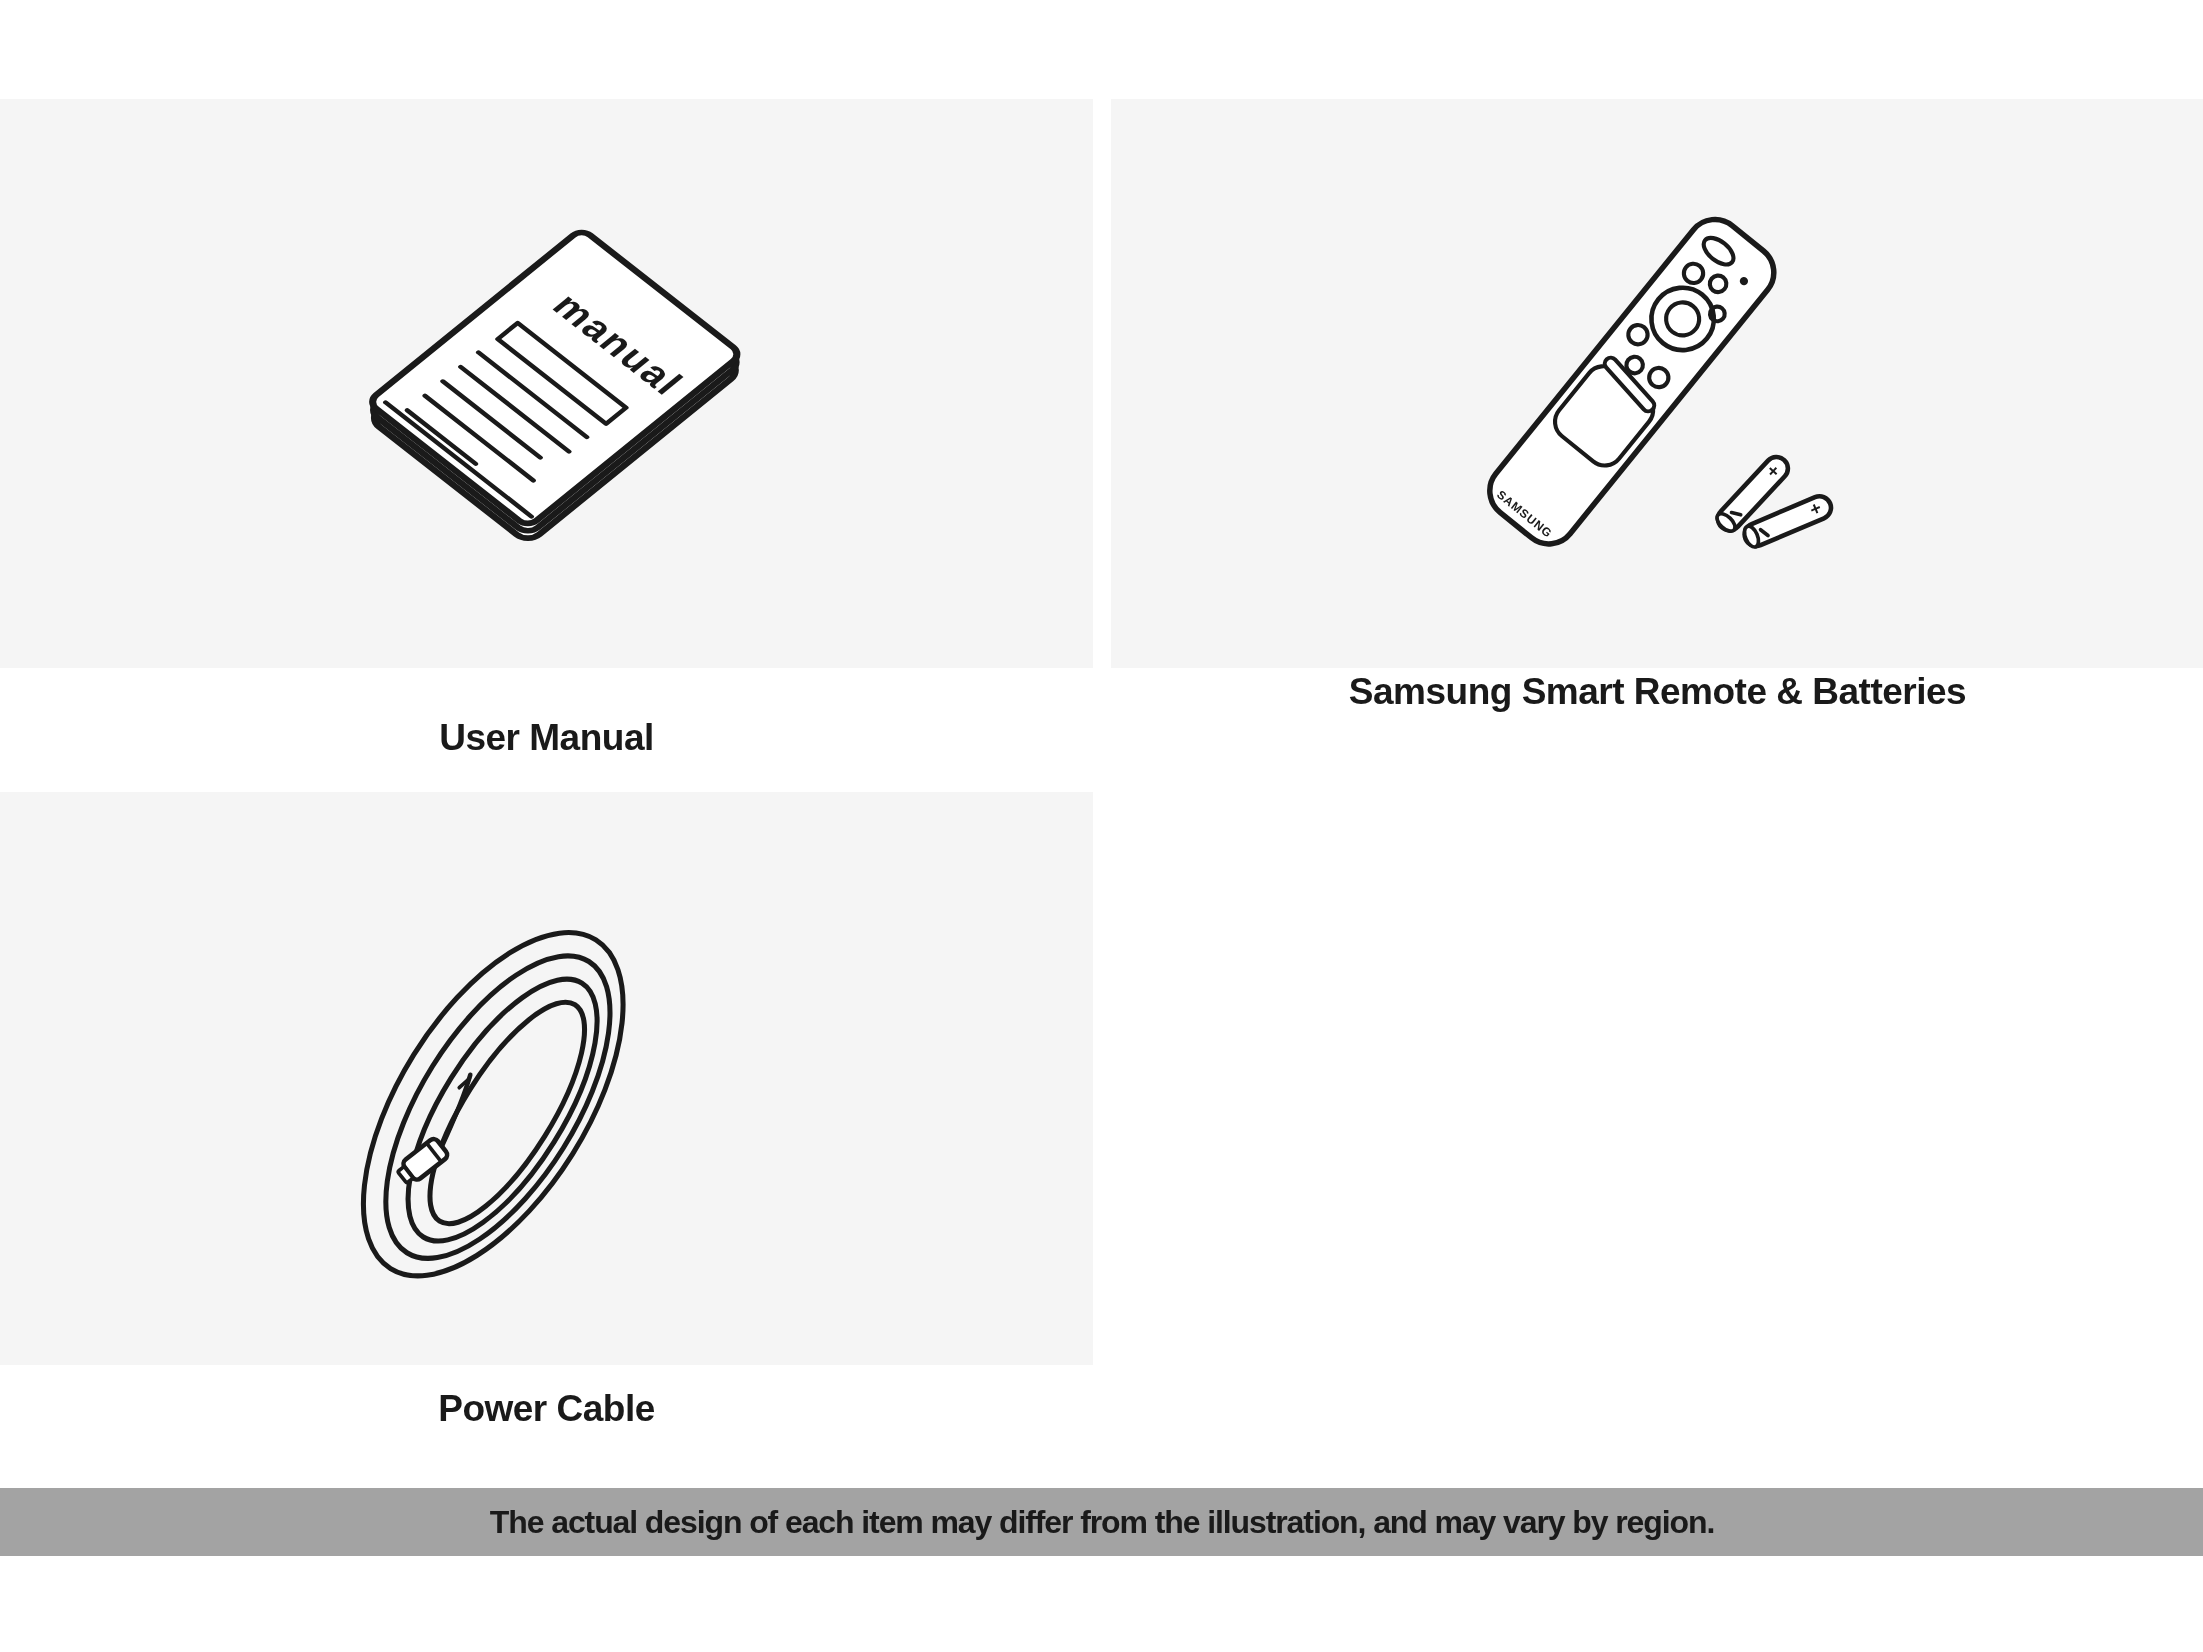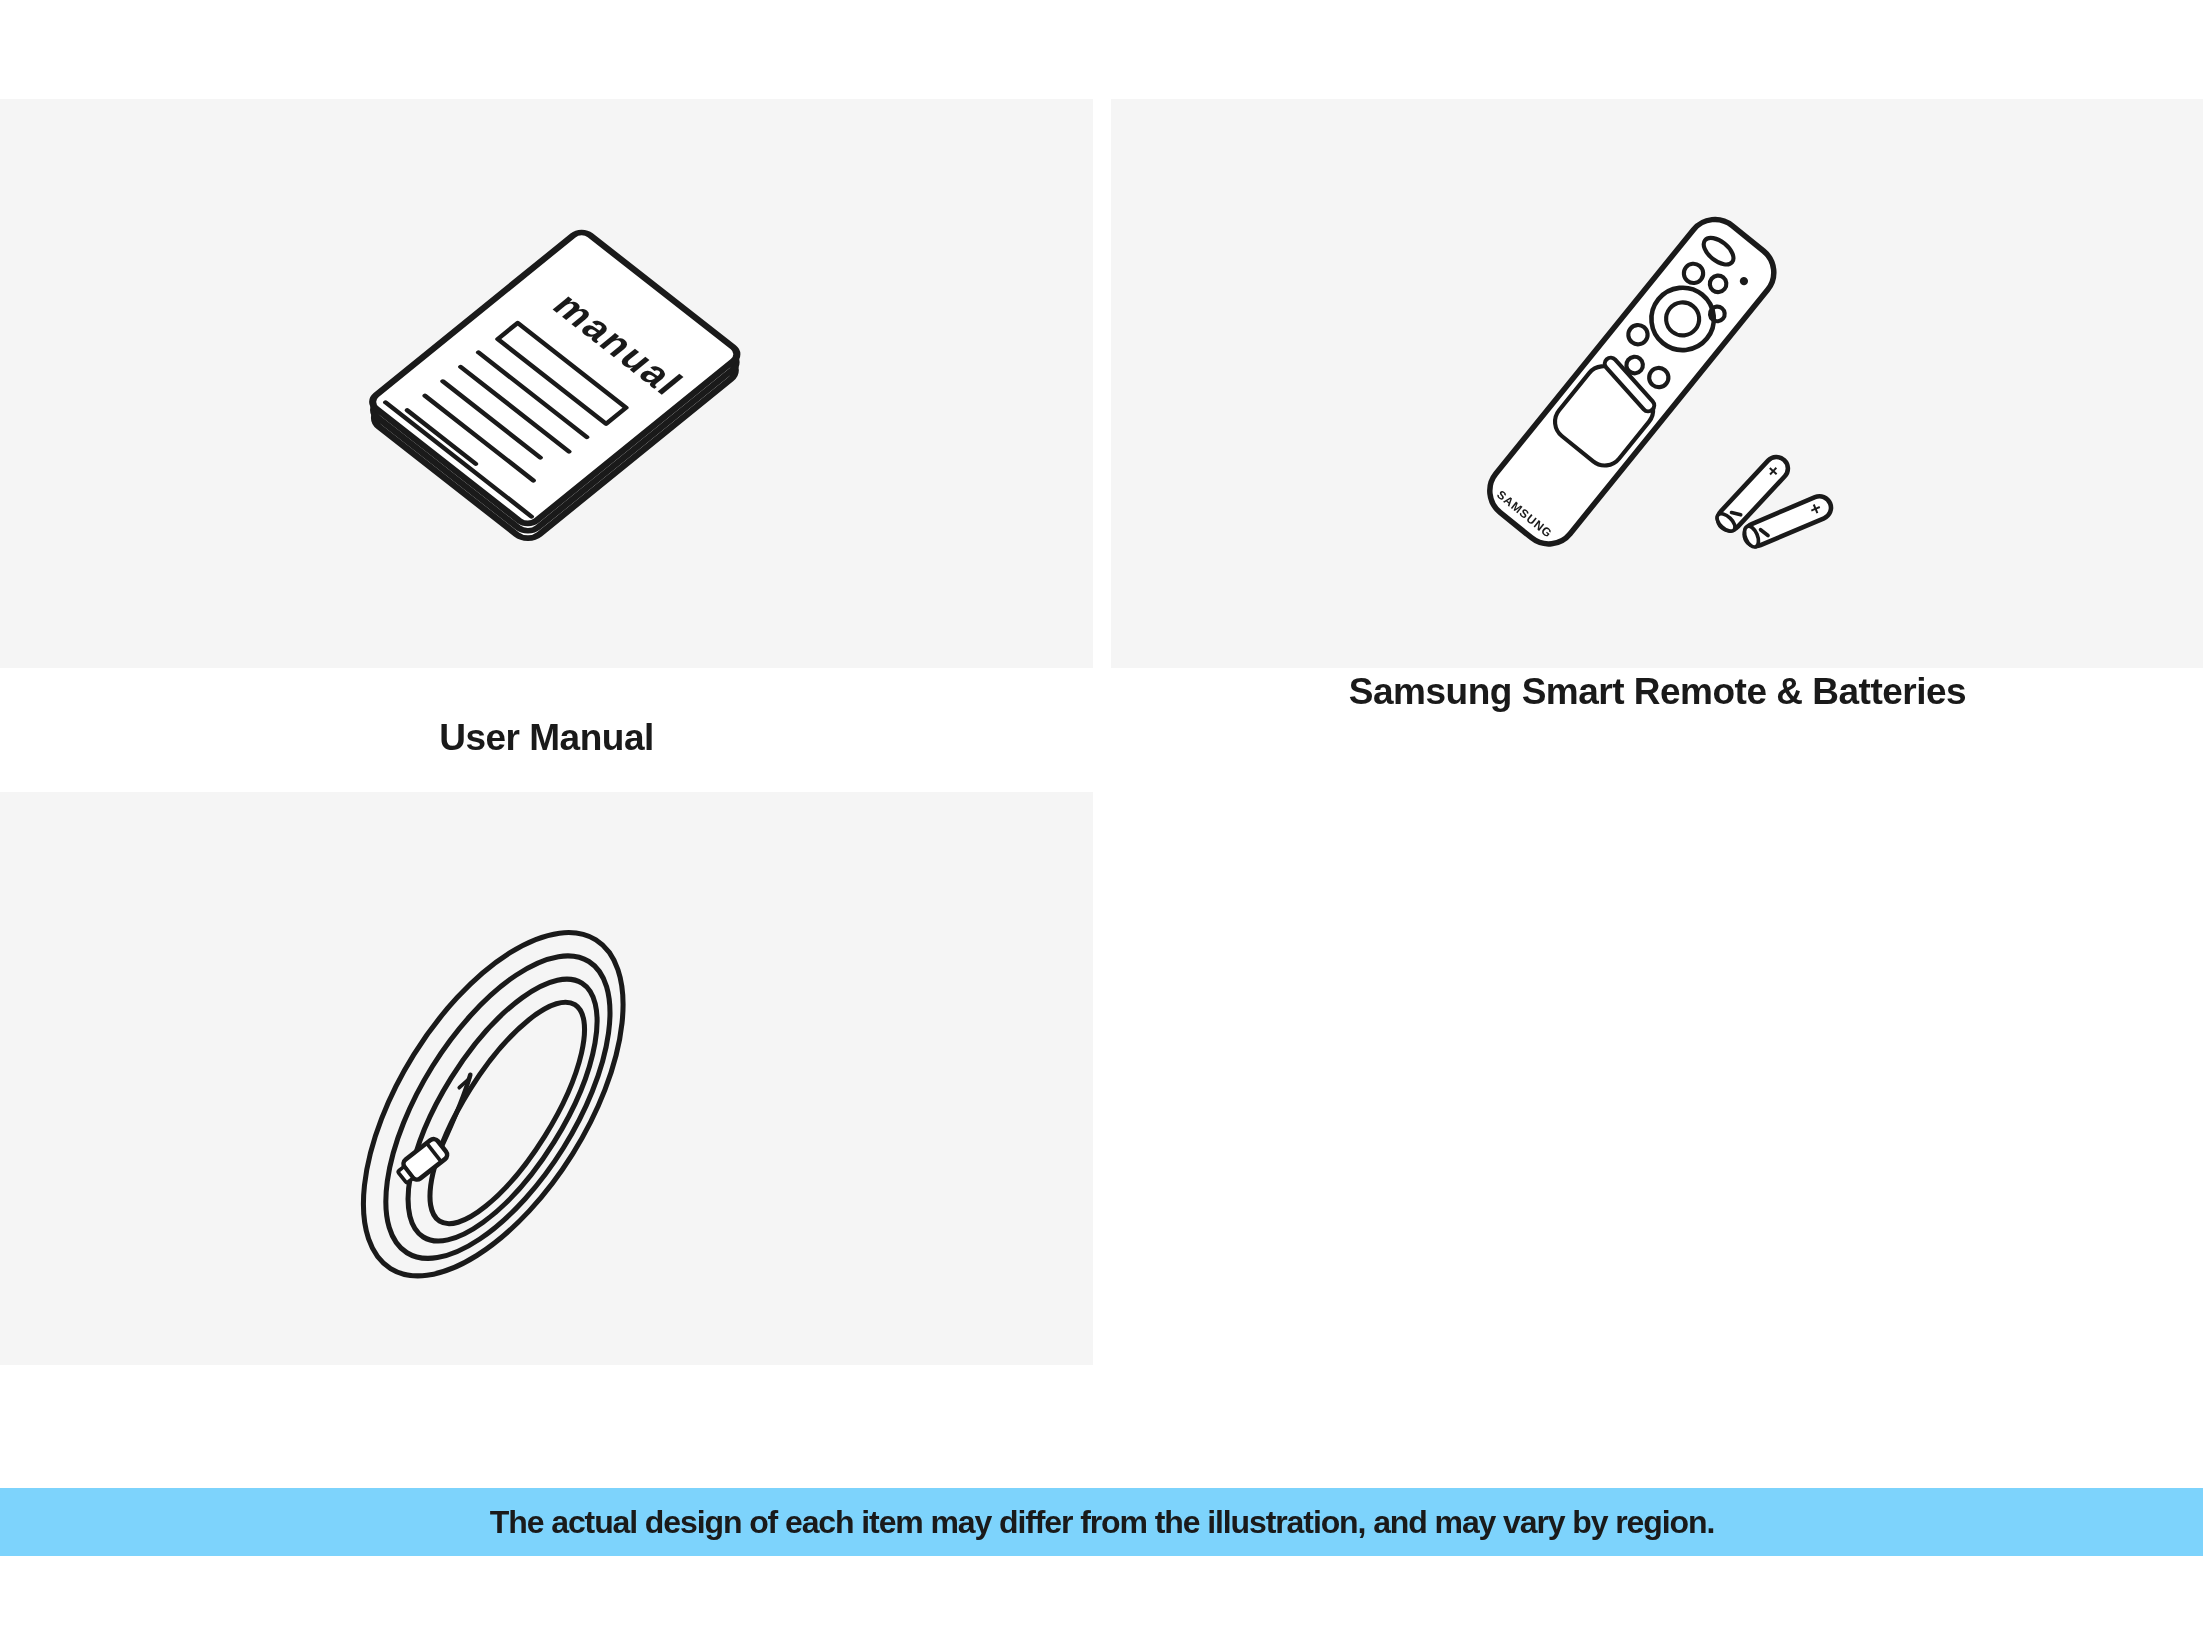--- a/index.html
+++ b/index.html
@@ -9,21 +9,21 @@
   }
   .panel{
     position:absolute;background:#f5f5f5;
   }
   .panel svg{position:absolute;left:0;top:0;}
   .caption{
     position:absolute;height:59px;display:flex;align-items:center;justify-content:center;
     font-size:37px;font-weight:bold;letter-spacing:-0.5px;color:#1a1a1a;
   }
   .note-bar{
-    position:absolute;left:0;top:1488px;width:2204px;height:68px;background:#7dd3fc;
+    position:absolute;left:0;top:1488px;width:2204px;height:68px;background:#a3a3a3;
     display:flex;align-items:center;justify-content:center;
   }
   .note-text{
     font-size:32px;font-weight:bold;letter-spacing:-1.1px;color:#1a1a1a;white-space:nowrap;
   }
   
   #panel-manual{left:0;top:99px;width:1093px;height:569px;}
   #panel-remote{left:1111px;top:99px;width:1093px;height:569px;}
   #panel-cable{left:0;top:792px;width:1093px;height:573px;}
   #caption-manual{left:0;top:708px;width:1093px;align-items:center;}
@@ -104,19 +104,22 @@
       </g>
       <path d="M 481,386 C 492,362 504,336 512,308" stroke="#1a1a1a" fill="none" stroke-width="5" stroke-linecap="round"></path>
       <line x1="500" y1="322" x2="511" y2="312" stroke="#1a1a1a" stroke-width="4" stroke-linecap="round"></line>
       <g transform="translate(463,400) rotate(-38)" stroke="#1a1a1a" fill="#ffffff" stroke-linejoin="round">
         <rect x="-23" y="-13" width="46" height="26" rx="6" stroke-width="5"></rect>
         <rect x="-32" y="-8" width="9" height="16" rx="2" stroke-width="4"></rect>
         <line x1="12" y1="-13" x2="12" y2="13" stroke-width="4"></line>
       </g>
     </svg>
   </div>
+  <div class="caption" id="caption-cable">
+    <span>Power Cable</span>
+  </div>
 
   <div class="note-bar">
     <span class="note-text">The actual design of each item may differ from the illustration, and may vary by region.</span>
   </div>
 
 </div>
 
 
 </body></html>

